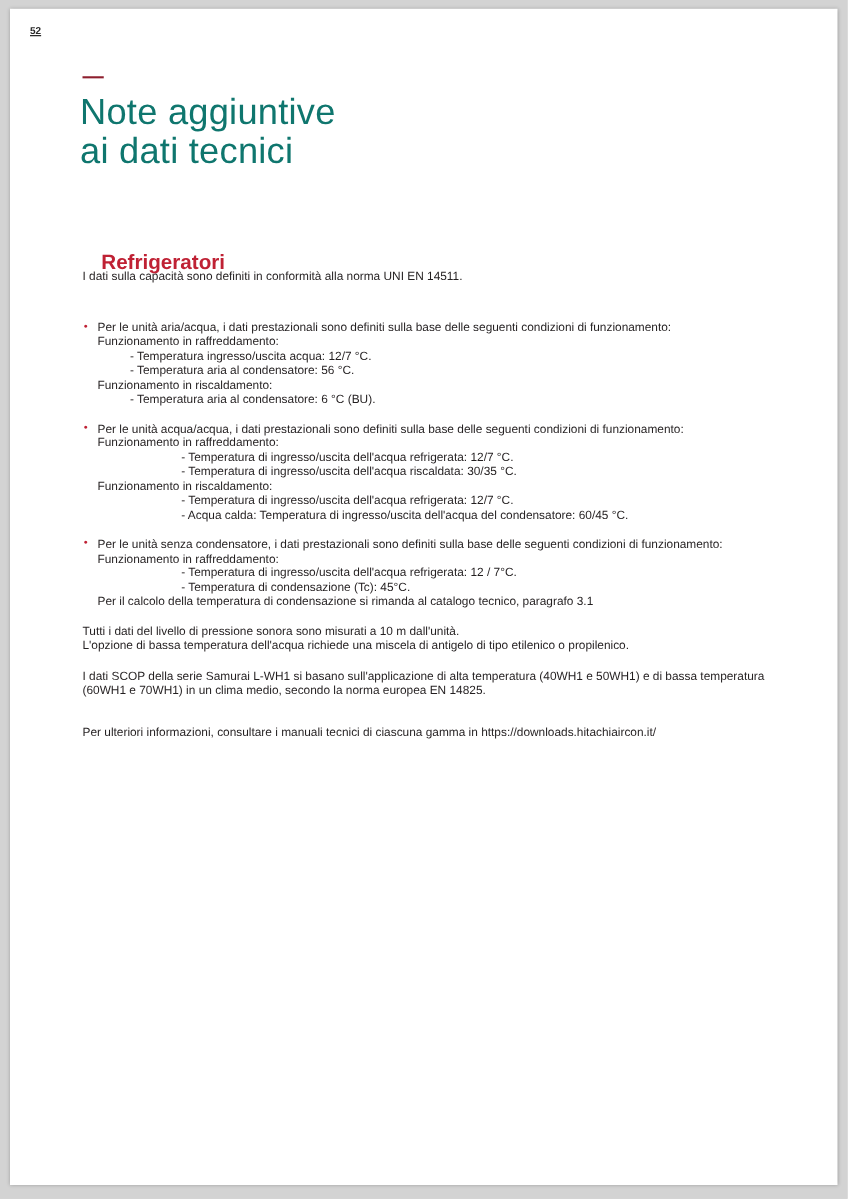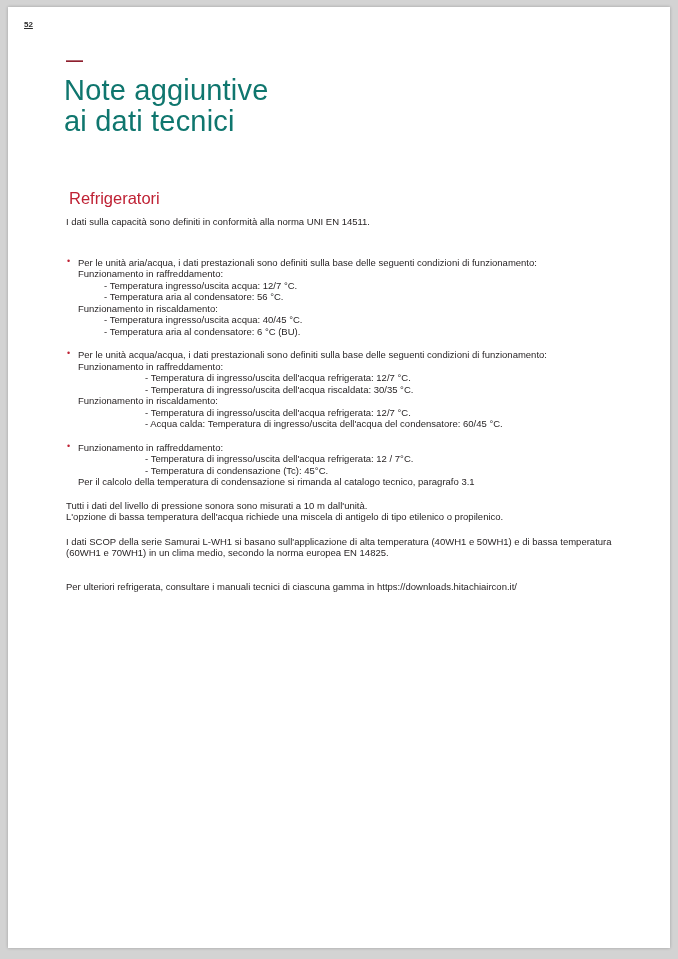--- a/index.html
+++ b/index.html
@@ -50,23 +50,23 @@
     font-size: 29px;
     line-height: 31px;
     font-weight: normal;
     color: #0f766e;
     letter-spacing: 0.2px;
   }
   .section-heading {
     position: absolute;
     left: 57px;
     top: 178px;
-    margin: 4px;
+    margin: 16px;
     font-size: 16.5px;
-    font-weight: normal;
+    font-weight: bold;
     color: #bf2134;
   }
   .content {
     position: absolute;
     left: 58px;
     top: 209px;
     right: 36px;
     color: #231f20;
     font-size: 9.5px;
     line-height: 11.5px;
@@ -113,56 +113,56 @@
 
       <div id="bullets">
           <div class="bullet-item">
             <span class="bullet-marker">•</span>
             <div class="bullet-body">
               <div class="line">Per le unità aria/acqua, i dati prestazionali sono definiti sulla base delle seguenti condizioni di funzionamento:</div>
               <div class="line ind0">Funzionamento in raffreddamento:</div>
               <div class="line ind1">- Temperatura ingresso/uscita acqua: 12/7 °C.</div>
               <div class="line ind1">- Temperatura aria al condensatore: 56 °C.</div>
               <div class="line ind0">Funzionamento in riscaldamento:</div>
-              <div class="line ind1">- Temperatura ingresso/uscita acqua: 40/45 °C.</div>
               <div class="line ind1">- Temperatura aria al condensatore: 6 °C (BU).</div>
             </div>
           </div>
           <div class="bullet-item">
             <span class="bullet-marker">•</span>
             <div class="bullet-body">
               <div class="line">Per le unità acqua/acqua, i dati prestazionali sono definiti sulla base delle seguenti condizioni di funzionamento:</div>
               <div class="line ind0">Funzionamento in raffreddamento:</div>
               <div class="line ind2">- Temperatura di ingresso/uscita dell'acqua refrigerata: 12/7 °C.</div>
               <div class="line ind2">- Temperatura di ingresso/uscita dell'acqua riscaldata: 30/35 °C.</div>
               <div class="line ind0">Funzionamento in riscaldamento:</div>
               <div class="line ind2">- Temperatura di ingresso/uscita dell'acqua refrigerata: 12/7 °C.</div>
               <div class="line ind2">- Acqua calda: Temperatura di ingresso/uscita dell'acqua del condensatore: 60/45 °C.</div>
             </div>
           </div>
           <div class="bullet-item">
             <span class="bullet-marker">•</span>
             <div class="bullet-body">
+              <div class="line">Per le unità senza condensatore, i dati prestazionali sono definiti sulla base delle seguenti condizioni di funzionamento:</div>
               <div class="line ind0">Funzionamento in raffreddamento:</div>
               <div class="line ind2">- Temperatura di ingresso/uscita dell'acqua refrigerata: 12 / 7°C.</div>
               <div class="line ind2">- Temperatura di condensazione (Tc): 45°C.</div>
               <div class="line ind0">Per il calcolo della temperatura di condensazione si rimanda al catalogo tecnico, paragrafo 3.1</div>
             </div>
           </div>
         </div>
 
       <div id="paragraphs">
           <div class="para">
             <div class="line">Tutti i dati del livello di pressione sonora sono misurati a 10 m dall'unità.</div>
             <div class="line">L'opzione di bassa temperatura dell'acqua richiede una miscela di antigelo di tipo etilenico o propilenico.</div>
           </div>
           <div class="para">
             <div class="line">I dati SCOP della serie Samurai L-WH1 si basano sull'applicazione di alta temperatura (40WH1 e 50WH1) e di bassa temperatura</div>
             <div class="line">(60WH1 e 70WH1) in un clima medio, secondo la norma europea EN 14825.</div>
           </div>
           <div class="para">
-            <div class="line">Per ulteriori refrigerata, consultare i manuali tecnici di ciascuna gamma in https://downloads.hitachiaircon.it/</div>
+            <div class="line">Per ulteriori informazioni, consultare i manuali tecnici di ciascuna gamma in https://downloads.hitachiaircon.it/</div>
           </div>
         </div>
     </div>
 
   </div>
 </div>
 
 </body></html>

